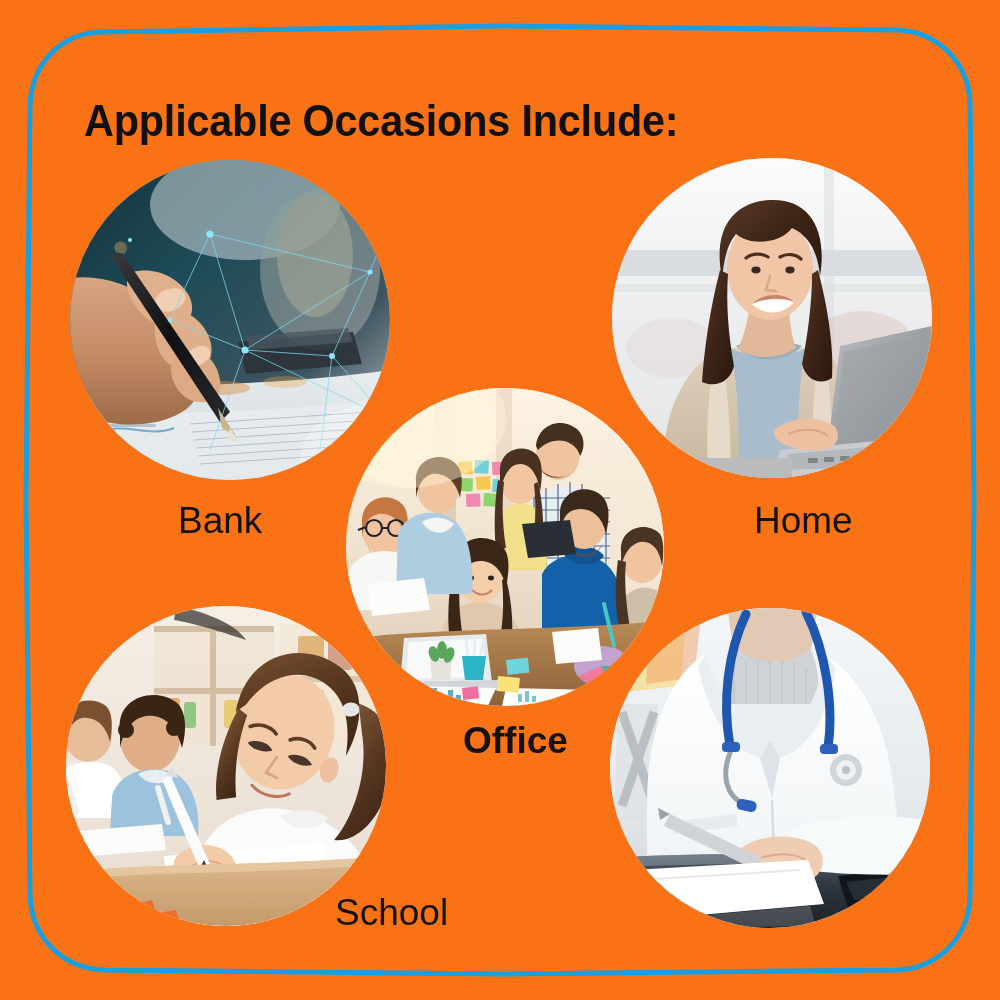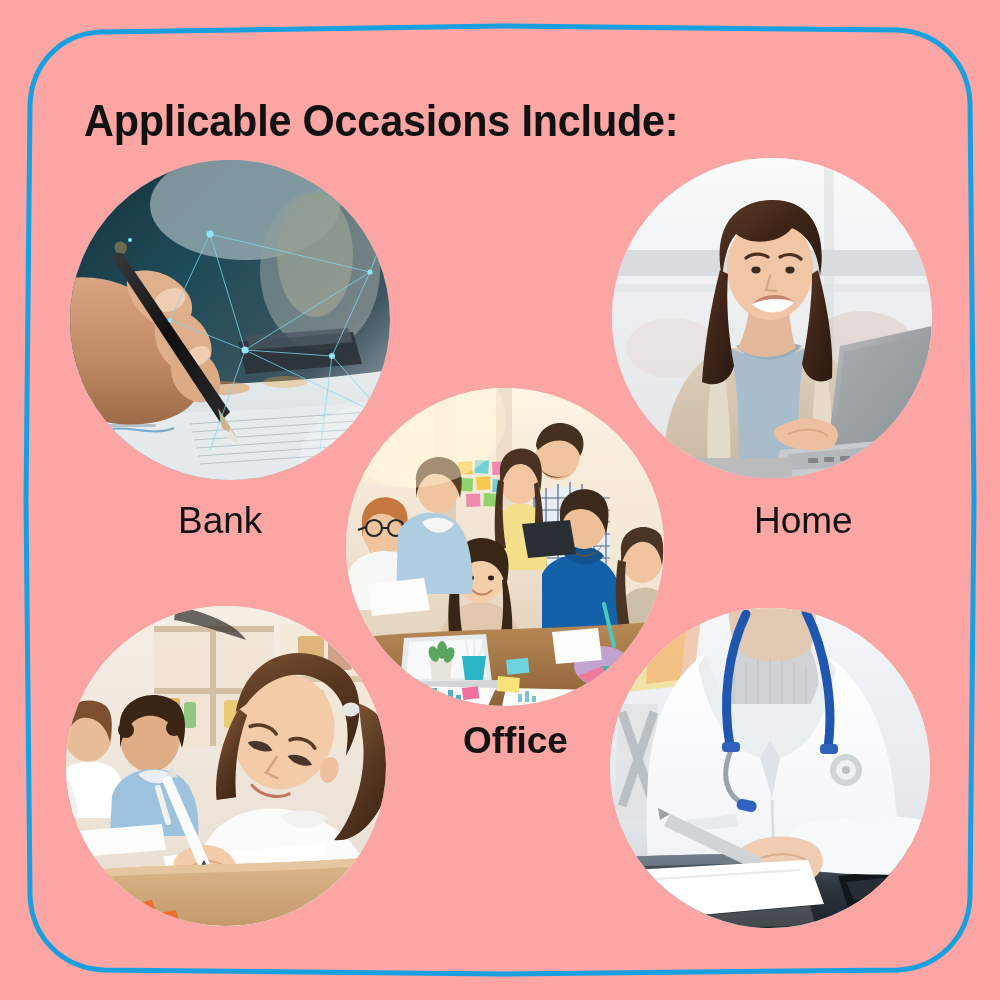--- a/index.html
+++ b/index.html
@@ -4,21 +4,21 @@
 <title>Applicable Occasions</title>
 <style>
   html,body{margin:0;padding:0;}
   body{
     width:1000px;height:1000px;
     background:#ffffff;
     font-family:"Liberation Sans","DejaVu Sans",sans-serif;
     overflow:hidden;
     position:relative;
   }
-  #stage{position:relative;width:1000px;height:1000px;background:#fca5a5;}
+  #stage{position:relative;width:1000px;height:1000px;background:#f97316;}
 
   
   .frame-svg{position:absolute;left:0;top:0;width:1000px;height:1000px;pointer-events:none;}
 
   
   .title{
     position:absolute;
     left:84px;top:96px;
     font-size:44px;
     font-weight:700;
@@ -565,15 +565,16 @@
       <path d="M40 312 L200 298 L206 318 L46 320 Z" fill="#ffffff" opacity="0.18"></path>
     </svg>
   </div>
 
   <div class="cap" style="left: 178px; top: 502px; color: rgb(19, 19, 19);">Bank</div>
 
   <div class="cap" style="left: 754px; top: 502px; color: rgb(19, 19, 19);">Home</div>
 
   <div class="cap" style="left: 463px; top: 722px; color: rgb(19, 19, 19); font-weight: bold;">Office</div>
 
+  <div class="cap" style="left: 335px; top: 894px; color: rgb(19, 19, 19);">School</div>
 
 
 </div>
 
 </body></html>

